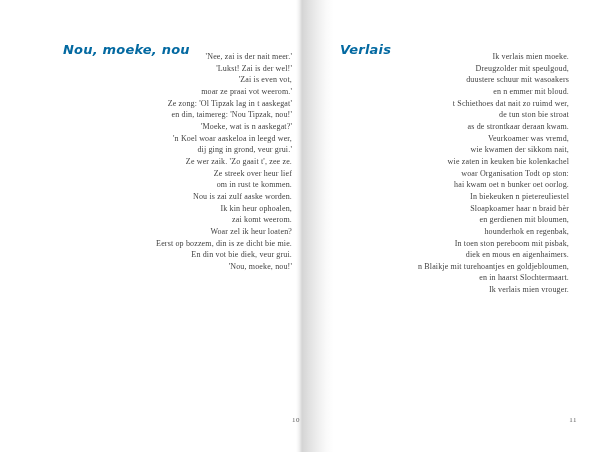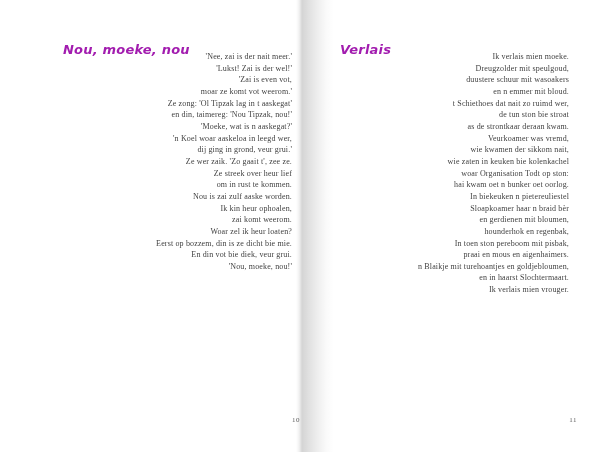--- a/index.html
+++ b/index.html
@@ -26,21 +26,21 @@
   .poem-title {
     position: absolute;
     top: 42px;
     left: 33px;
     margin: 0;
     font-family: "DejaVu Sans", sans-serif;
     font-style: italic;
     font-weight: 600;
     font-size: 13px;
     letter-spacing: 0.2px;
-    color: #a21caf;
+    color: #0369a1;
   }
   .poem {
     position: absolute;
     top: 51px;
     left: 33px;
     right: 8px;
     text-align: right;
   }
   .poem-line {
     font-size: 8px;
@@ -80,21 +80,21 @@
 <body>
 
 <div id="spread">
 
   <div class="page" id="left-page">
     <h2 class="poem-title">Nou, moeke, nou</h2>
     <div class="poem">
         <div class="poem-line">'Nee, zai is der nait meer.'</div>
         <div class="poem-line">'Lukst! Zai is der wel!'</div>
         <div class="poem-line">'Zai is even vot,</div>
-        <div class="poem-line">moar ze komt vot weerom.'</div>
+        <div class="poem-line">moar ze praai vot weerom.'</div>
         <div class="poem-line">Ze zong: 'Ol Tipzak lag in t aaskegat'</div>
         <div class="poem-line">en din, taimereg: 'Nou Tipzak, nou!'</div>
         <div class="poem-line">'Moeke, wat is n aaskegat?'</div>
         <div class="poem-line">'n Koel woar aaskeloa in leegd wer,</div>
         <div class="poem-line">dij ging in grond, veur grui.'</div>
         <div class="poem-line">Ze wer zaik. 'Zo gaait t', zee ze.</div>
         <div class="poem-line">Ze streek over heur lief</div>
         <div class="poem-line">om in rust te kommen.</div>
         <div class="poem-line">Nou is zai zulf aaske worden.</div>
         <div class="poem-line">Ik kin heur ophoalen,</div>
@@ -120,21 +120,21 @@
         <div class="poem-line">Veurkoamer was vremd,</div>
         <div class="poem-line">wie kwamen der sikkom nait,</div>
         <div class="poem-line">wie zaten in keuken bie kolenkachel</div>
         <div class="poem-line">woar Organisation Todt op ston:</div>
         <div class="poem-line">hai kwam oet n bunker oet oorlog.</div>
         <div class="poem-line">In biekeuken n pietereuliestel</div>
         <div class="poem-line">Sloapkoamer haar n braid bèr</div>
         <div class="poem-line">en gerdienen mit bloumen,</div>
         <div class="poem-line">hounderhok en regenbak,</div>
         <div class="poem-line">In toen ston pereboom mit pisbak,</div>
-        <div class="poem-line">praai en mous en aigenhaimers.</div>
+        <div class="poem-line">diek en mous en aigenhaimers.</div>
         <div class="poem-line">n Blaikje mit turehoantjes en goldjebloumen,</div>
         <div class="poem-line">en in haarst Slochtermaart.</div>
         <div class="poem-line">Ik verlais mien vrouger.</div>
       </div>
     <div class="page-number">11</div>
   </div>
 
   <div id="gutter-shadow"></div>
 
 </div>

